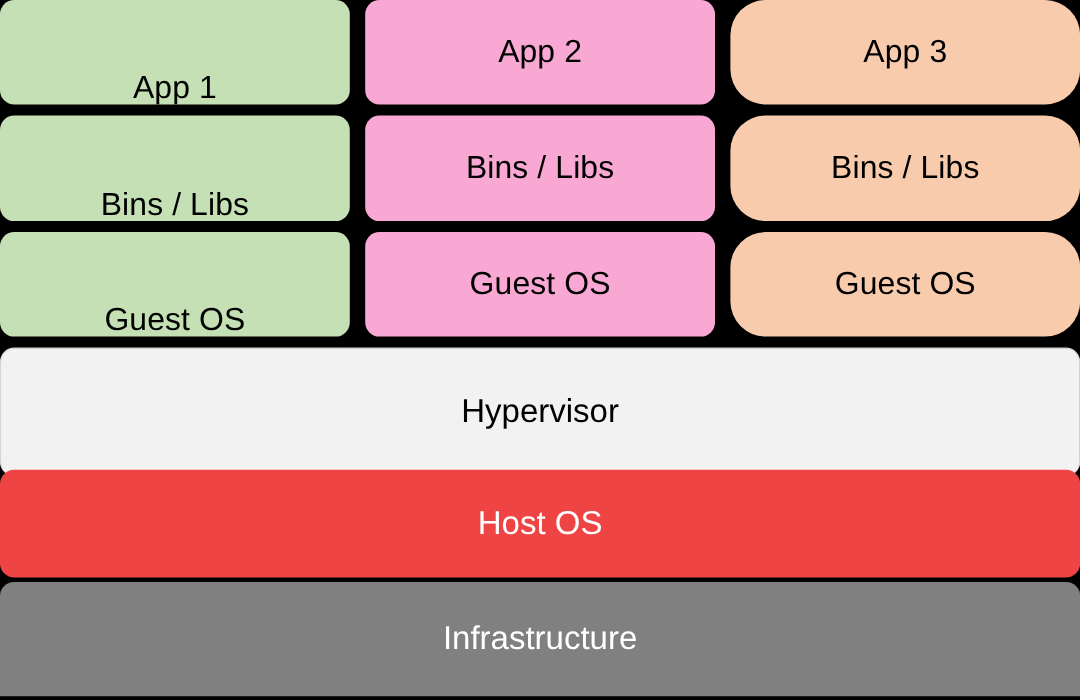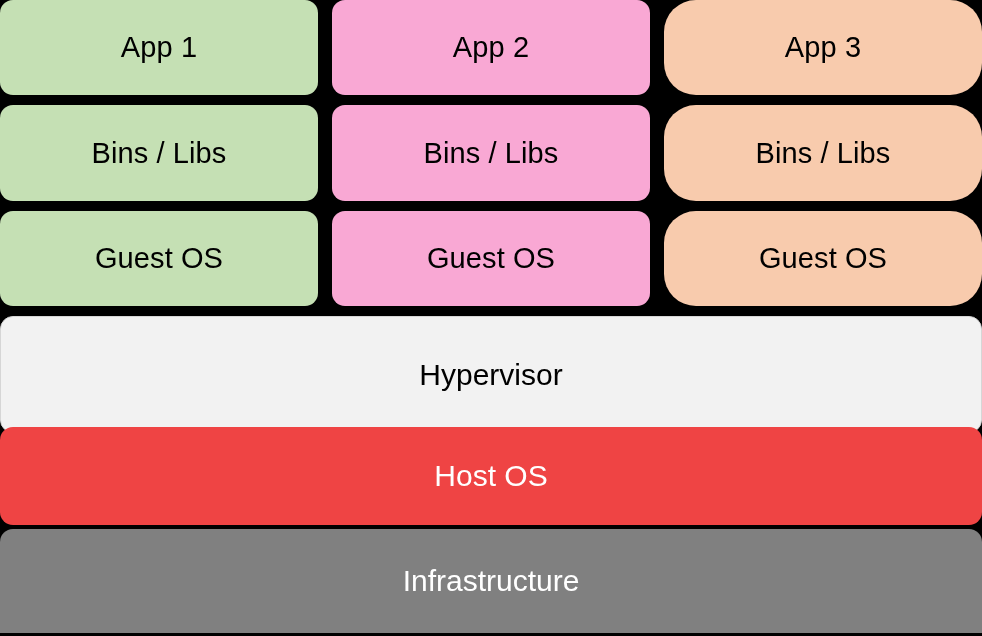--- a/index.html
+++ b/index.html
@@ -49,21 +49,21 @@
     font-size: 29px;
     font-weight: 400;
     color: #000000;
     line-height: 1;
     letter-spacing: 0.1px;
     text-align: center;
     white-space: nowrap;
   }
 
   
-  .col-green  { background: #C5E0B4; }
+  .col-green  { background: #C5E0B4; align-items: flex-end; }
   .col-yellow { background: #f9a8d4; }
   .col-orange { background: #F8CBAD; border-radius: 32px; }
 
   
   .layer-bar {
     position: absolute;
     left: 0;
     width: 982px;
     border-radius: 13px;
     display: flex;

